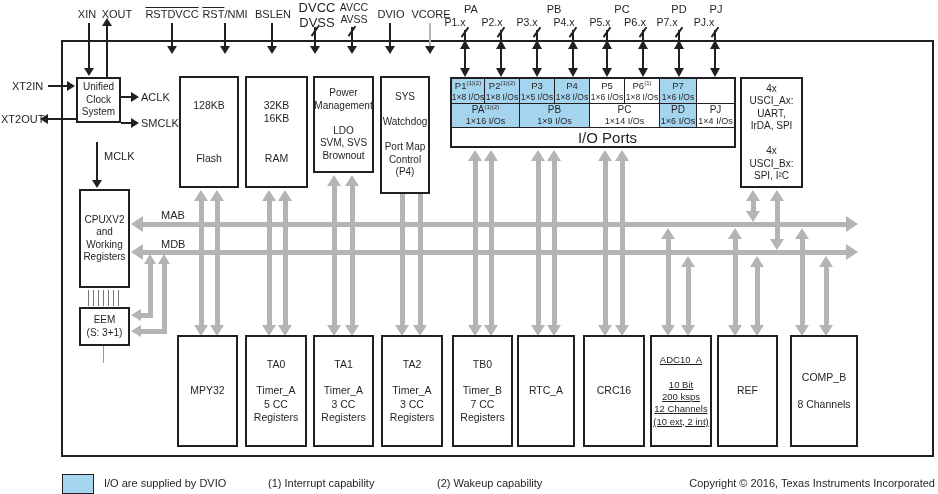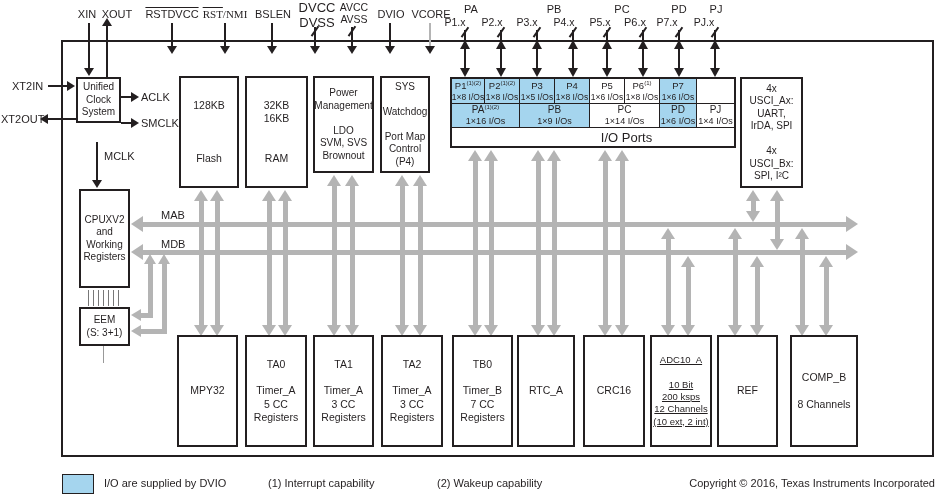--- a/index.html
+++ b/index.html
@@ -21,36 +21,36 @@
   .ioc{position:absolute;box-sizing:border-box;border-right:1px solid #231f20;border-bottom:1px solid #231f20;
        display:flex;flex-direction:column;align-items:center;justify-content:center;
        font-size:9px;line-height:1.2;white-space:nowrap;overflow:visible;}
   .ioc.blue{background:#a5d5ee;}
   .ioc .cn{font-size:9.5px;}
   .ioc sup{font-size:6px;vertical-align:super;line-height:0;}
   .ioc .ci{font-size:8.5px;}
   .iorow2 .cn{font-size:10px;}
   .iorow2 .ci{font-size:9px;}
   .iotitle{position:absolute;left:0;top:49px;width:311px;height:18px;display:flex;
-           align-items:center;justify-content:center;font-size:13px;padding-left:19px;}
+           align-items:center;justify-content:center;font-size:15px;}
   .noR{border-right:none;}
   .swatch{position:absolute;left:62px;top:474px;width:30px;height:18px;background:#a5d5ee;
           border:1px solid #231f20;z-index:3;}
 </style>
 </head>
 <body>
 
 <div id="diag">
 
   <div class="outline" style="left:61px;top:40px;width:873px;height:417px;"></div>
 
   <div class="lbl ctr" style="left:87px;top:8px;">XIN</div>
   <div class="lbl ctr" style="left:117px;top:8px;">XOUT</div>
   <div class="lbl ctr" style="left:172px;top:8px;"><span class="ol">RSTDVCC</span></div>
-  <div class="lbl ctr" style="left:225px;top:8px;font-family:Liberation Serif, serif;"><span class="ol">RST</span><span>/NMI</span></div>
+  <div class="lbl ctr" style="left:225px;top:8px;"><span class="ol">RST</span><span>/NMI</span></div>
   <div class="lbl ctr" style="left:273px;top:8px;">BSLEN</div>
   <div class="lbl ctr" style="left:317px;top:1px;font-size:13px;">DVCC
 DVSS</div>
   <div class="lbl ctr" style="left:354px;top:1px;font-size:10.5px;">AVCC
 AVSS</div>
   <div class="lbl ctr" style="left:391px;top:8px;">DVIO</div>
   <div class="lbl ctr" style="left:431px;top:8px;">VCORE</div>
 
   <div class="lbl ctr" style="left:471px;top:3px;">PA</div>
   <div class="lbl ctr" style="left:554px;top:3px;">PB</div>
@@ -97,21 +97,21 @@
 RAM</span>
     </div>
   <div class="box f10" style="left:313px;top:76px;width:61px;height:97px;">
       <span>Power
 Management
 
 LDO
 SVM, SVS
 Brownout</span>
     </div>
-  <div class="box f10" style="left:380px;top:76px;width:50px;height:97px;">
+  <div class="box f10" style="left:380px;top:76px;width:50px;height:118px;">
       <span>SYS
 
 Watchdog
 
 Port Map
 Control
 (P4)</span>
     </div>
   <div class="box f10" style="left:740px;top:77px;width:63px;height:111px;">
       <span>4x

